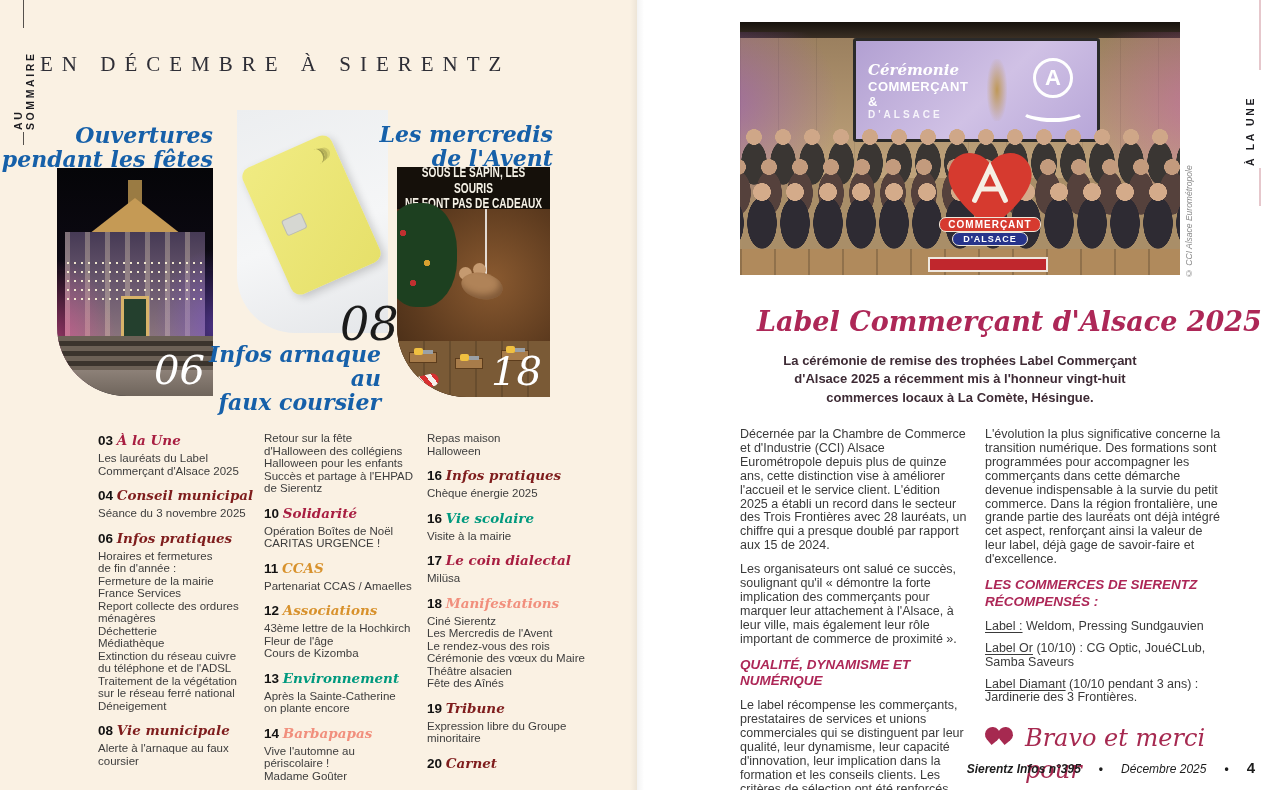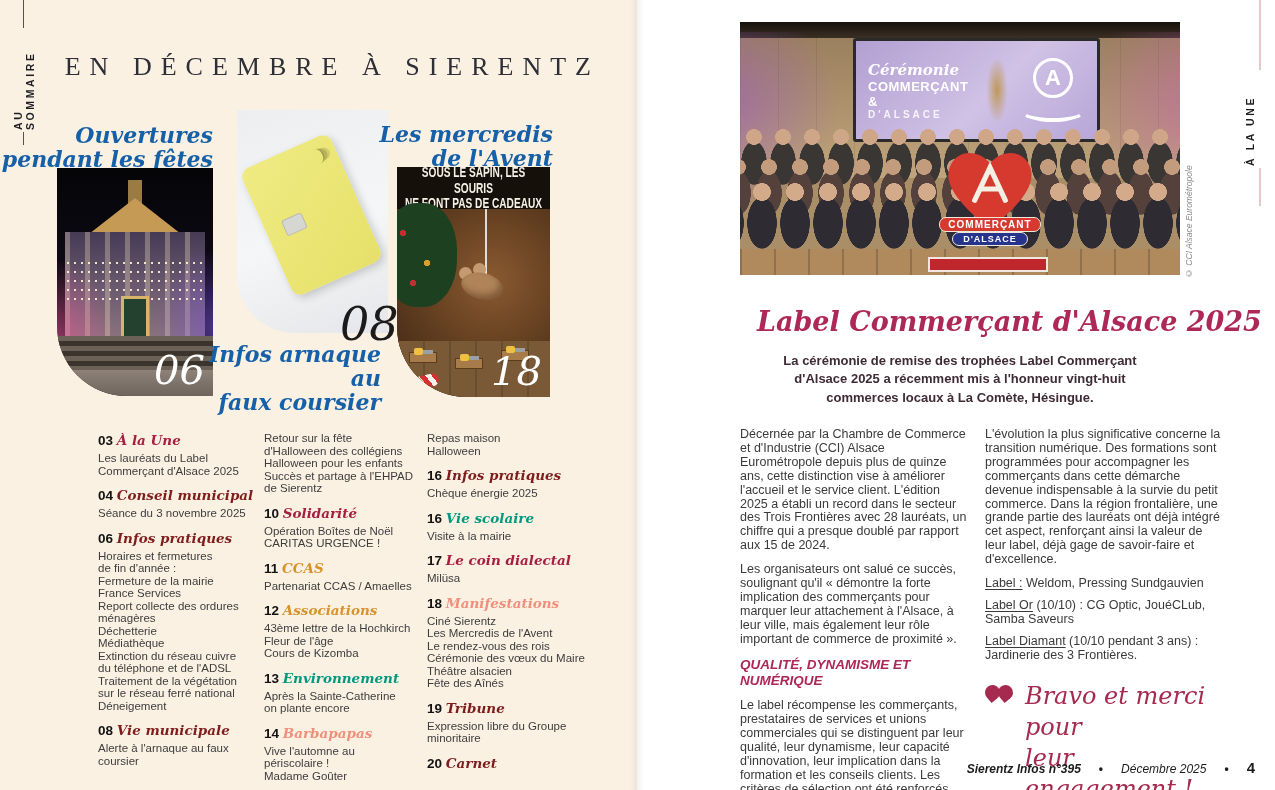--- a/index.html
+++ b/index.html
@@ -19,22 +19,22 @@
                writing-mode:vertical-rl; transform:rotate(180deg); }
   #rail-left-line-top    { left:23px; top:0;    width:1px; height:28px; background:#55514c; }
   #rail-left-text        { left:12px; top:30px; height:100px; }
   #rail-left-line-bottom { left:23px; top:132px; width:1px; height:13px; background:#55514c; }
 
   #rail-right-line-top    { left:1259px; top:0;    width:2px; height:70px; background:#e6c7cc; }
   #rail-right-text        { left:1244px; top:74px; height:92px; }
   #rail-right-line-bottom { left:1259px; top:168px; width:2px; height:38px; background:#e6c7cc; }
 
   
-  #sommaire-title { left:40px; top:52px; width:560px; text-align:right;
-                    font-family:"Liberation Serif", serif; font-size:26px; font-weight:400;
+  #sommaire-title { left:40px; top:52px; width:560px; text-align:left;
+                    font-family:"Liberation Serif", serif; font-size:21px; font-weight:400;
                     letter-spacing:9px; color:#2e2e36; }
 
   
   .teaser-title { font-family:"DejaVu Serif", serif; font-style:italic; font-weight:bold;
                   font-size:22px; line-height:1.08; color:#1660a9; text-align:right;
                   white-space:pre-line; }
   #teaser1-title { left:0px;   top:124px; width:213px; }
   #teaser2-title { left:180px; top:343px; width:201px; }
   #teaser3-title { left:340px; top:123px; width:213px; }
 
@@ -422,20 +422,22 @@
 
   <div id="body-col1" class="abs body-col">
     <p>Décernée par la Chambre de Commerce et d'Industrie (CCI) Alsace Eurométropole depuis plus de quinze ans, cette distinction vise à améliorer l'accueil et le service client. L'édition 2025 a établi un record dans le secteur des Trois Frontières avec 28 lauréats, un chiffre qui a presque doublé par rapport aux 15 de 2024.</p>
     <p>Les organisateurs ont salué ce succès, soulignant qu'il « démontre la forte implication des commerçants pour marquer leur attachement à l'Alsace, à leur ville, mais également leur rôle important de commerce de proximité ».</p>
     <div class="subhead">QUALITÉ, DYNAMISME ET NUMÉRIQUE</div>
     <p>Le label récompense les commerçants, prestataires de services et unions commerciales qui se distinguent par leur qualité, leur dynamisme, leur capacité d'innovation, leur implication dans la formation et les conseils clients. Les critères de sélection ont été renforcés pour 2025, passant de 54 à plus de 60 points évalués, incluant un audit téléphonique et une visite mystère.</p>
   </div>
 
   <div id="body-col2" class="abs body-col">
     <p>L'évolution la plus significative concerne la transition numérique. Des formations sont programmées pour accompagner les commerçants dans cette démarche devenue indispensable à la survie du petit commerce. Dans la région frontalière, une grande partie des lauréats ont déjà intégré cet aspect, renforçant ainsi la valeur de leur label, déjà gage de savoir-faire et d'excellence.</p>
+    <div class="subhead">LES COMMERCES DE SIERENTZ
+RÉCOMPENSÉS :</div>
     <div class="award"><span class="award-lead">Label :</span><span> Weldom, Pressing Sundgauvien</span></div>
     <div class="award"><span class="award-lead">Label Or</span><span> (10/10) : CG Optic, JouéCLub,
 Samba Saveurs</span></div>
     <div class="award"><span class="award-lead">Label Diamant</span><span> (10/10 pendant 3 ans) :
 Jardinerie des 3 Frontières.</span></div>
     <div id="quote-block">
       <div class="qmarks">
         <div class="qmark"></div>
         <div class="qmark"></div>
       </div>

